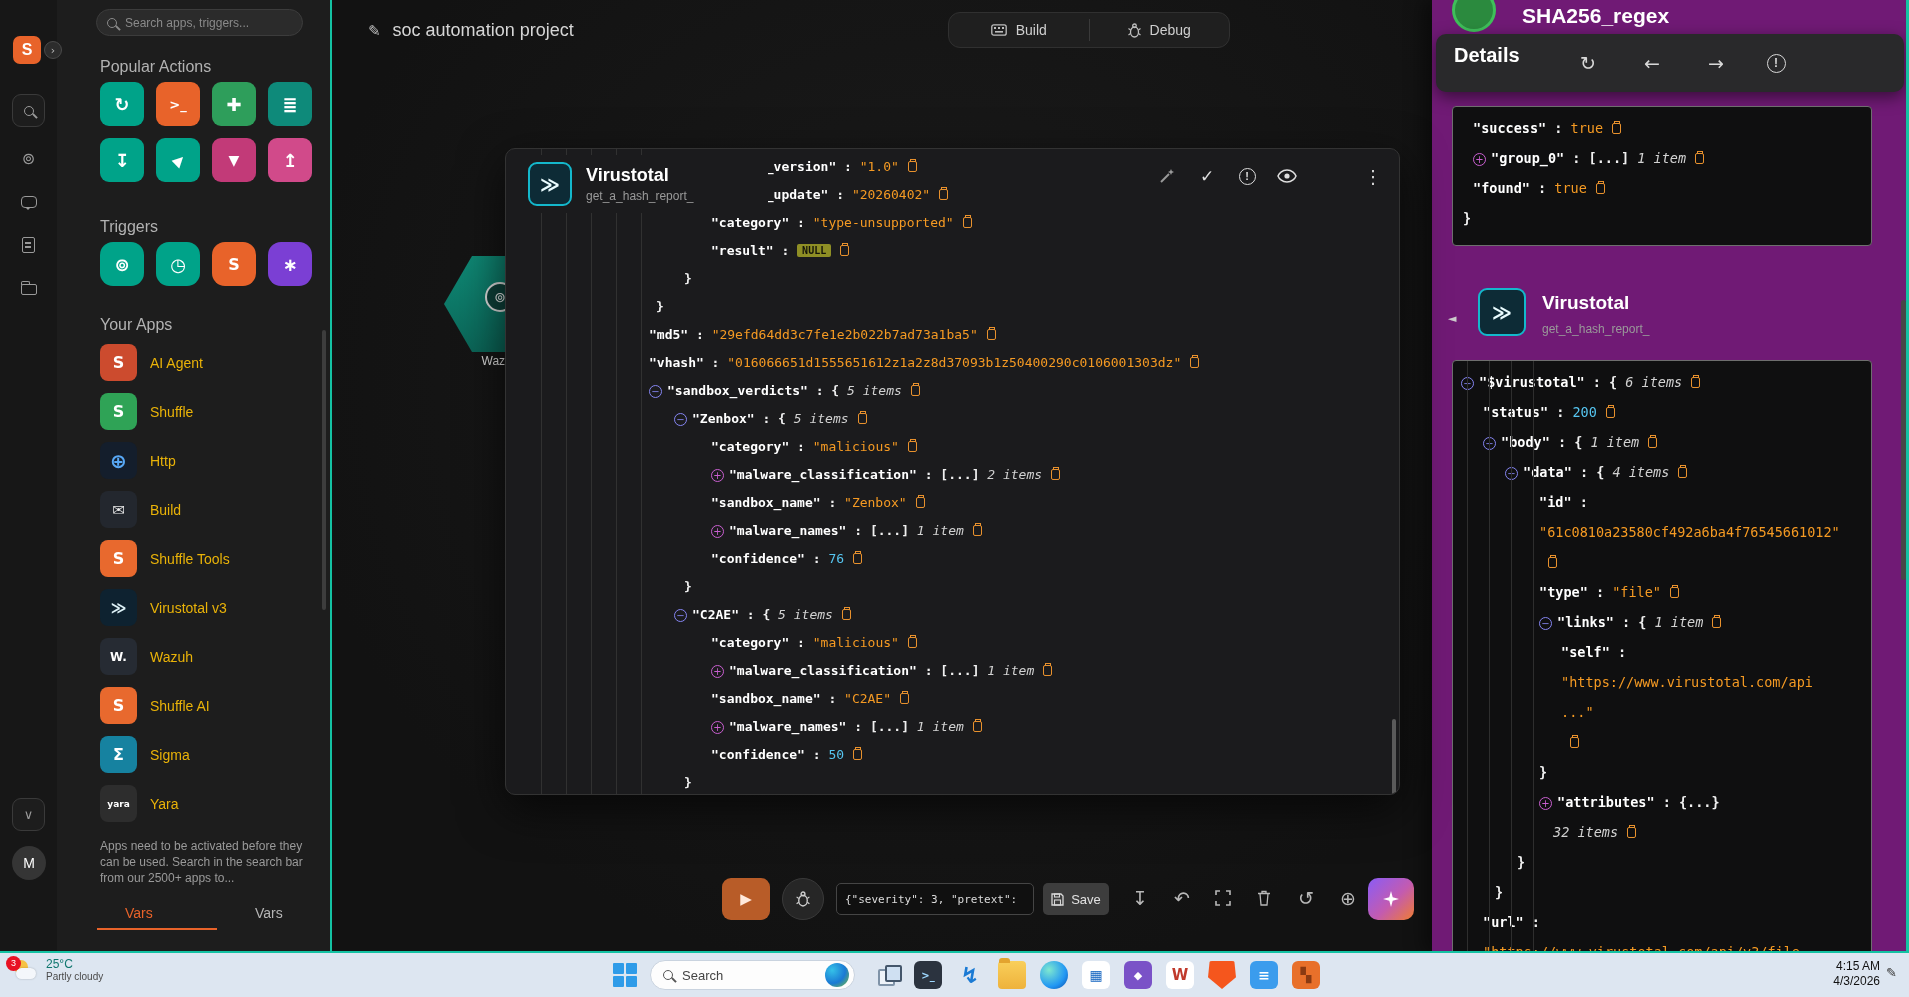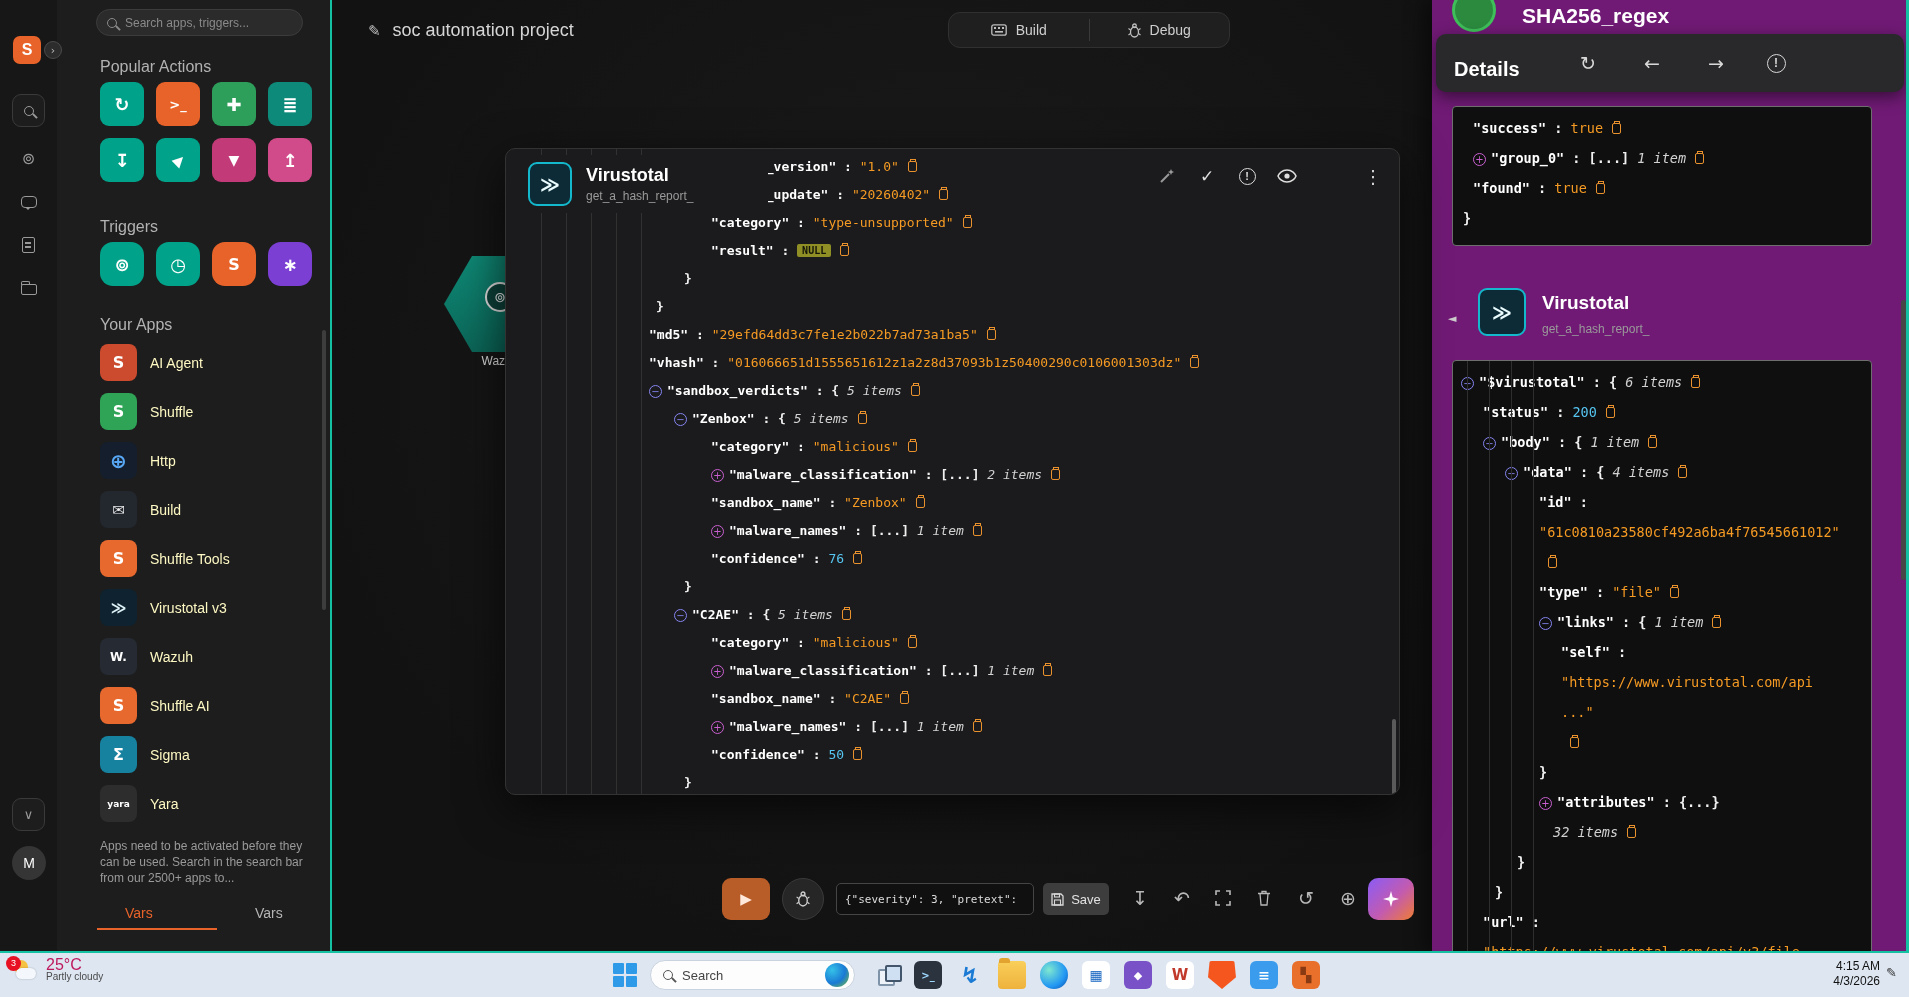--- a/index.html
+++ b/index.html
@@ -37,21 +37,21 @@
   .sb-label{position:absolute;left:43px;color:#b2b2b2;font-size:16px}
   .tile-grid{position:absolute;left:43px;width:222px;display:flex;flex-wrap:wrap;gap:12px}
   .tile{width:44px;height:44px;border-radius:9px;display:flex;align-items:center;justify-content:center;cursor:pointer}
   .tile-round{border-radius:13px}
   .tile-glyph{font-family:"DejaVu Sans",sans-serif;color:#fff;font-size:18px;font-weight:bold;display:inline-block}
   .tile-glyph.rot{transform:rotate(-45deg)}
   .apps-list{position:absolute;left:43px;top:338px;width:215px}
   .app-row{height:49px;display:flex;align-items:center;gap:13px;cursor:pointer}
   .app-ic{width:37px;height:37px;border-radius:8px;display:flex;align-items:center;justify-content:center;flex:0 0 37px}
   .app-glyph{font-family:"DejaVu Sans",sans-serif;font-weight:bold}
-  .app-label{font-size:14px;color:#fef9c3}
+  .app-label{font-size:14px;color:#eab308}
   .sb-note{position:absolute;left:43px;top:838px;width:212px;font-size:12px;line-height:16px;color:#9a9a9a}
   .sb-tab{position:absolute;top:905px;font-size:14px;color:#b5b5b5;cursor:pointer}
   .sb-tab.active{color:#e8632a}
   .sb-underline{position:absolute;left:40px;top:928px;width:120px;height:2px;background:#e8632a}
   .sb-scroll{position:absolute;left:265px;top:330px;width:4px;height:280px;background:#3d3d3d;border-radius:2px}
   .vline{position:absolute;left:330px;top:0;width:2px;height:951px;background:#14c2a3;z-index:7}
   .vline-r{position:absolute;left:1906px;top:0;width:3px;height:951px;background:#14c2a3;z-index:21}
 
   
   .canvas{position:absolute;left:332px;top:0;width:1100px;height:953px;
@@ -115,42 +115,42 @@
   .tb-ai{position:absolute;left:1368px;top:878px;width:46px;height:42px;border-radius:10px;
          background:linear-gradient(135deg,#8a5cf6,#c35bb0 55%,#ef7d32);display:flex;align-items:center;justify-content:center;cursor:pointer;z-index:8}
 
   
   .rpanel{position:absolute;left:1432px;top:0;width:477px;height:953px;background:#701a75;z-index:6;
           box-shadow:-8px 0 18px rgba(0,0,0,.45);overflow:hidden}
   .sha-circ{position:absolute;left:20px;top:-12px;width:44px;height:44px;border-radius:50%;background:#2b8a3e;border:3px solid #3fbf5a}
   .sha-title{position:absolute;left:90px;top:4px;font-size:21px;font-weight:bold;color:#fff}
   .details-bar{position:absolute;left:4px;top:34px;width:468px;height:58px;background:#29292b;border-radius:10px;
                box-shadow:0 5px 16px rgba(0,0,0,.5)}
-  .details-title{position:absolute;left:18px;top:24px;font-size:20px;font-weight:bold;color:#fff}
+  .details-title{position:absolute;left:18px;top:10px;font-size:20px;font-weight:bold;color:#fff}
   .db-ic{position:absolute;top:15px;width:28px;height:28px;display:flex;align-items:center;justify-content:center;
          color:#d8d8d8;font-size:19px;cursor:pointer}
   .info-circ{width:19px;height:19px;border:1.7px solid #d8d8d8;border-radius:50%;font-size:12px;font-weight:bold;
              display:flex;align-items:center;justify-content:center}
   .jbox{position:absolute;left:20px;width:420px;background:#0f0f10;border:1px solid #6e6e6e;border-radius:4px;
         overflow:hidden;padding-top:6px}
   .vt-chev{position:absolute;left:16px;top:312px;color:#cccccc;font-size:11px;cursor:pointer;font-family:"DejaVu Sans",sans-serif}
   .rp-name{position:absolute;left:110px;top:292px;font-size:19px;font-weight:bold;color:#fff}
   .rp-sub{position:absolute;left:110px;top:322px;font-size:12px;color:#9a9a9a}
   .rp-thumb{position:absolute;left:469px;top:300px;width:5px;height:280px;background:#474747;border-radius:3px}
 
   
   .teal-h{position:absolute;left:0;top:951px;width:1909px;height:2px;background:#14c2a3;z-index:19}
   .taskbar{position:absolute;left:0;top:953px;width:1909px;height:44px;background:#dde6f1;z-index:20}
   .weather{position:absolute;left:12px;top:5px;display:flex;align-items:center;gap:8px;cursor:pointer}
   .sun{position:relative;width:26px;height:22px}
   .sun::before{content:"";position:absolute;left:2px;top:0;width:14px;height:14px;border-radius:50%;background:#f6c244}
   .sun::after{content:"";position:absolute;left:4px;top:8px;width:20px;height:11px;border-radius:8px;background:#f4f7fb;box-shadow:0 0 2px rgba(0,0,0,.25)}
   .badge{position:absolute;left:-6px;top:-4px;width:15px;height:15px;border-radius:50%;background:#e81123;color:#fff;
          font-size:9px;display:flex;align-items:center;justify-content:center;z-index:2}
-  .w-temp{font-size:16px;color:#be185d;line-height:13px}
+  .w-temp{font-size:12px;color:#0f766e;line-height:13px}
   .w-desc{font-size:10px;color:#4a4a4a;line-height:12px}
   .win{position:absolute;left:613px;top:10px;width:25px;height:25px;display:grid;grid-template-columns:11px 11px;
        grid-template-rows:11px 11px;gap:2px;cursor:pointer}
   .win span{background:#2f9be8;border-radius:1px}
   .ts-pill{position:absolute;left:650px;top:7px;width:205px;height:30px;border-radius:15px;background:#fdfdfd;
            border:1px solid #c9d3df;display:flex;align-items:center;padding:0 5px 0 12px;gap:9px;color:#3c3c3c;cursor:pointer}
   .ts-pill .label{font-size:13px;color:#444;flex:1}
   .bing{width:24px;height:24px;border-radius:50%;background:radial-gradient(circle at 30% 30%,#35c1e8,#1a7ad4 55%,#7ec234)}
   .tview{position:relative;width:22px;height:20px;cursor:pointer}
   .tview::before{content:"";position:absolute;left:0;top:4px;width:13px;height:13px;border:2px solid #7f93a8;background:#eef3f9;border-radius:2px}

